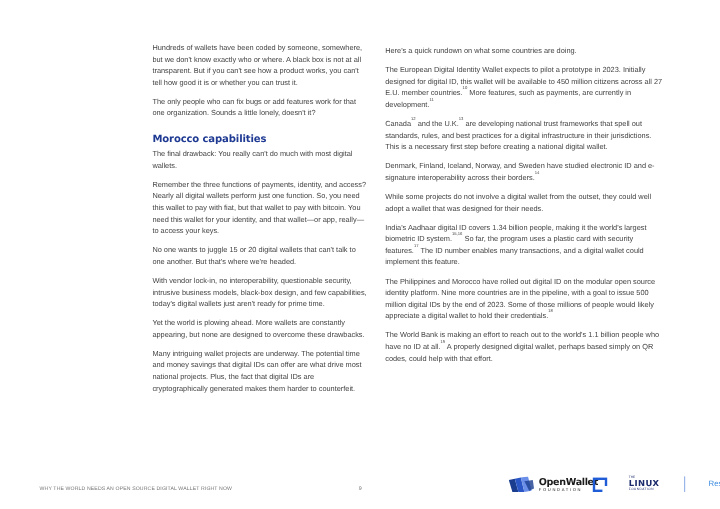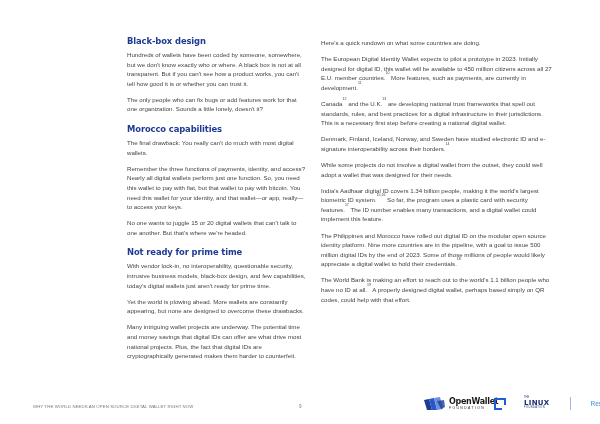--- a/index.html
+++ b/index.html
@@ -27,30 +27,28 @@
     .lf-the { font-size:2.6px; color:#1a2a6c; }
     .lf-linux { font-family:"DejaVu Sans", sans-serif; font-weight:bold; font-size:7px; color:#1a2a6c; letter-spacing:0.3px; }
     .lf-found { font-size:2.6px; color:#1a2a6c; letter-spacing:0.4px; }
     .lf-div { width:1px; height:13px; background:#9bb6e8; margin:0 2px; }
     .lf-research { font-size:6.5px; color:#3b8be0; }
   </style>
 </head>
 <body>
 
 <div class="col col-left">
-  <h2>Black-box design</h2>
   <p>Hundreds of wallets have been coded by someone, somewhere, but we don't know exactly who or where. A black box is not at all transparent. But if you can't see how a product works, you can't tell how good it is or whether you can trust it.</p>
   <p>The only people who can fix bugs or add features work for that one organization. Sounds a little lonely, doesn't it?</p>
 
   <h2 class="gap-h2">Morocco capabilities</h2>
   <p>The final drawback: You really can't do much with most digital wallets.</p>
   <p>Remember the three functions of payments, identity, and access? Nearly all digital wallets perform just one function. So, you need this wallet to pay with fiat, but that wallet to pay with bitcoin. You need this wallet for your identity, and that wallet—or app, really—to access your keys.</p>
   <p>No one wants to juggle 15 or 20 digital wallets that can't talk to one another. But that's where we're headed.</p>
 
-  <h2 class="gap-h2">Not ready for prime time</h2>
   <p>With vendor lock-in, no interoperability, questionable security, intrusive business models, black-box design, and few capabilities, today's digital wallets just aren't ready for prime time.</p>
   <p>Yet the world is plowing ahead. More wallets are constantly appearing, but none are designed to overcome these drawbacks.</p>
 
   <p>Many intriguing wallet projects are underway. The potential time and money savings that digital IDs can offer are what drive most national projects. Plus, the fact that digital IDs are cryptographically generated makes them harder to counterfeit.</p>
 </div>
 
 <div class="col col-right">
   <p>Here's a quick rundown on what some countries are doing.</p>
   <p><span>The European Digital Identity Wallet expects to pilot a prototype in 2023. Initially designed for digital ID, this wallet will be available to 450 million citizens across all 27 E.U. member countries.</span><sup>10</sup><span> More features, such as payments, are currently in development.</span><sup>11</sup></p>
   <p><span>Canada</span><sup>12</sup><span> and the U.K.</span><sup>13</sup><span> are developing national trust frameworks that spell out standards, rules, and best practices for a digital infrastructure in their jurisdictions. This is a necessary first step before creating a national digital wallet.</span></p>

